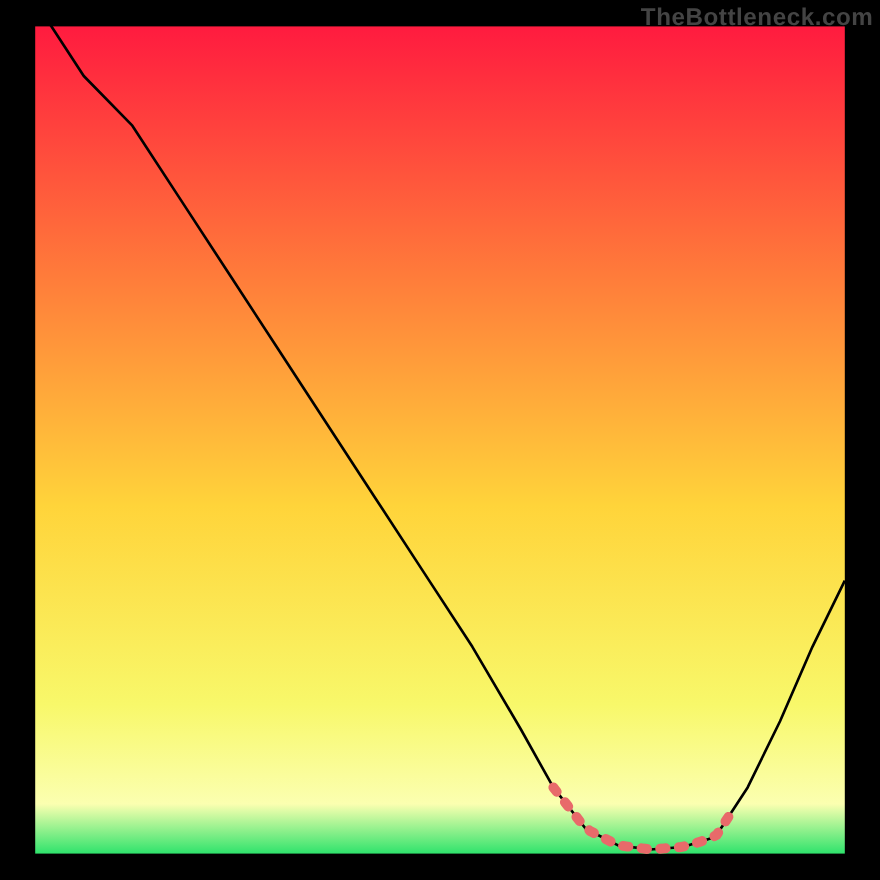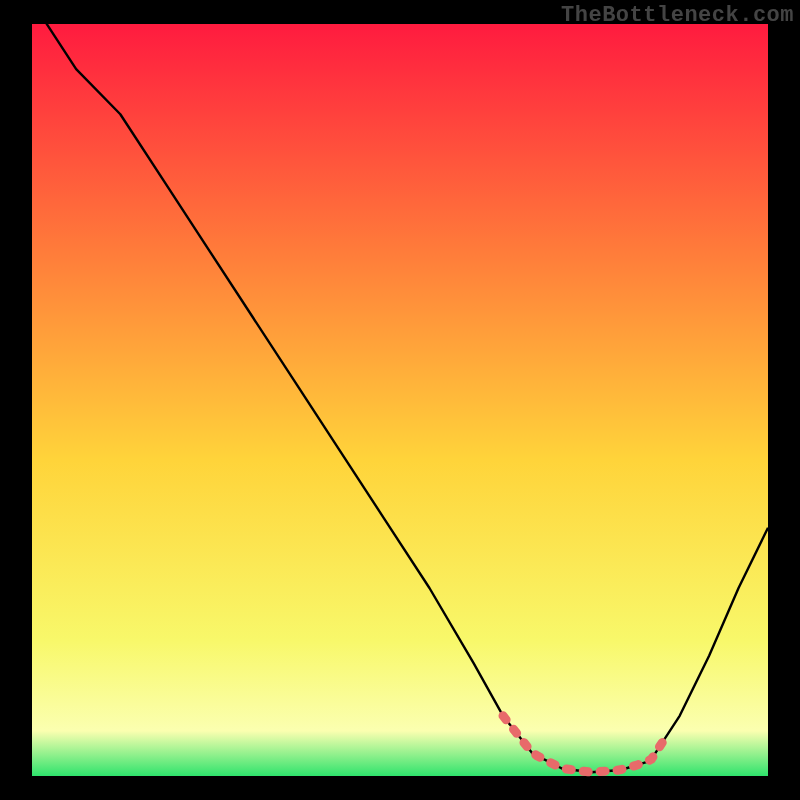--- a/index.html
+++ b/index.html
@@ -8,21 +8,20 @@
     background: #000000;
     width: 800px;
     height: 800px;
     overflow: hidden;
     font-family: Arial, Helvetica, sans-serif;
   }
   .container {
     position: relative;
     width: 800px;
     height: 800px;
-    font-family: Liberation Mono, monospace;
   }
   .watermark {
     position: absolute;
     top: 3px;
     right: 6px;
     color: #444444;
     font-size: 22px;
     font-weight: bold;
     z-index: 10;
     letter-spacing: 0.5px;

